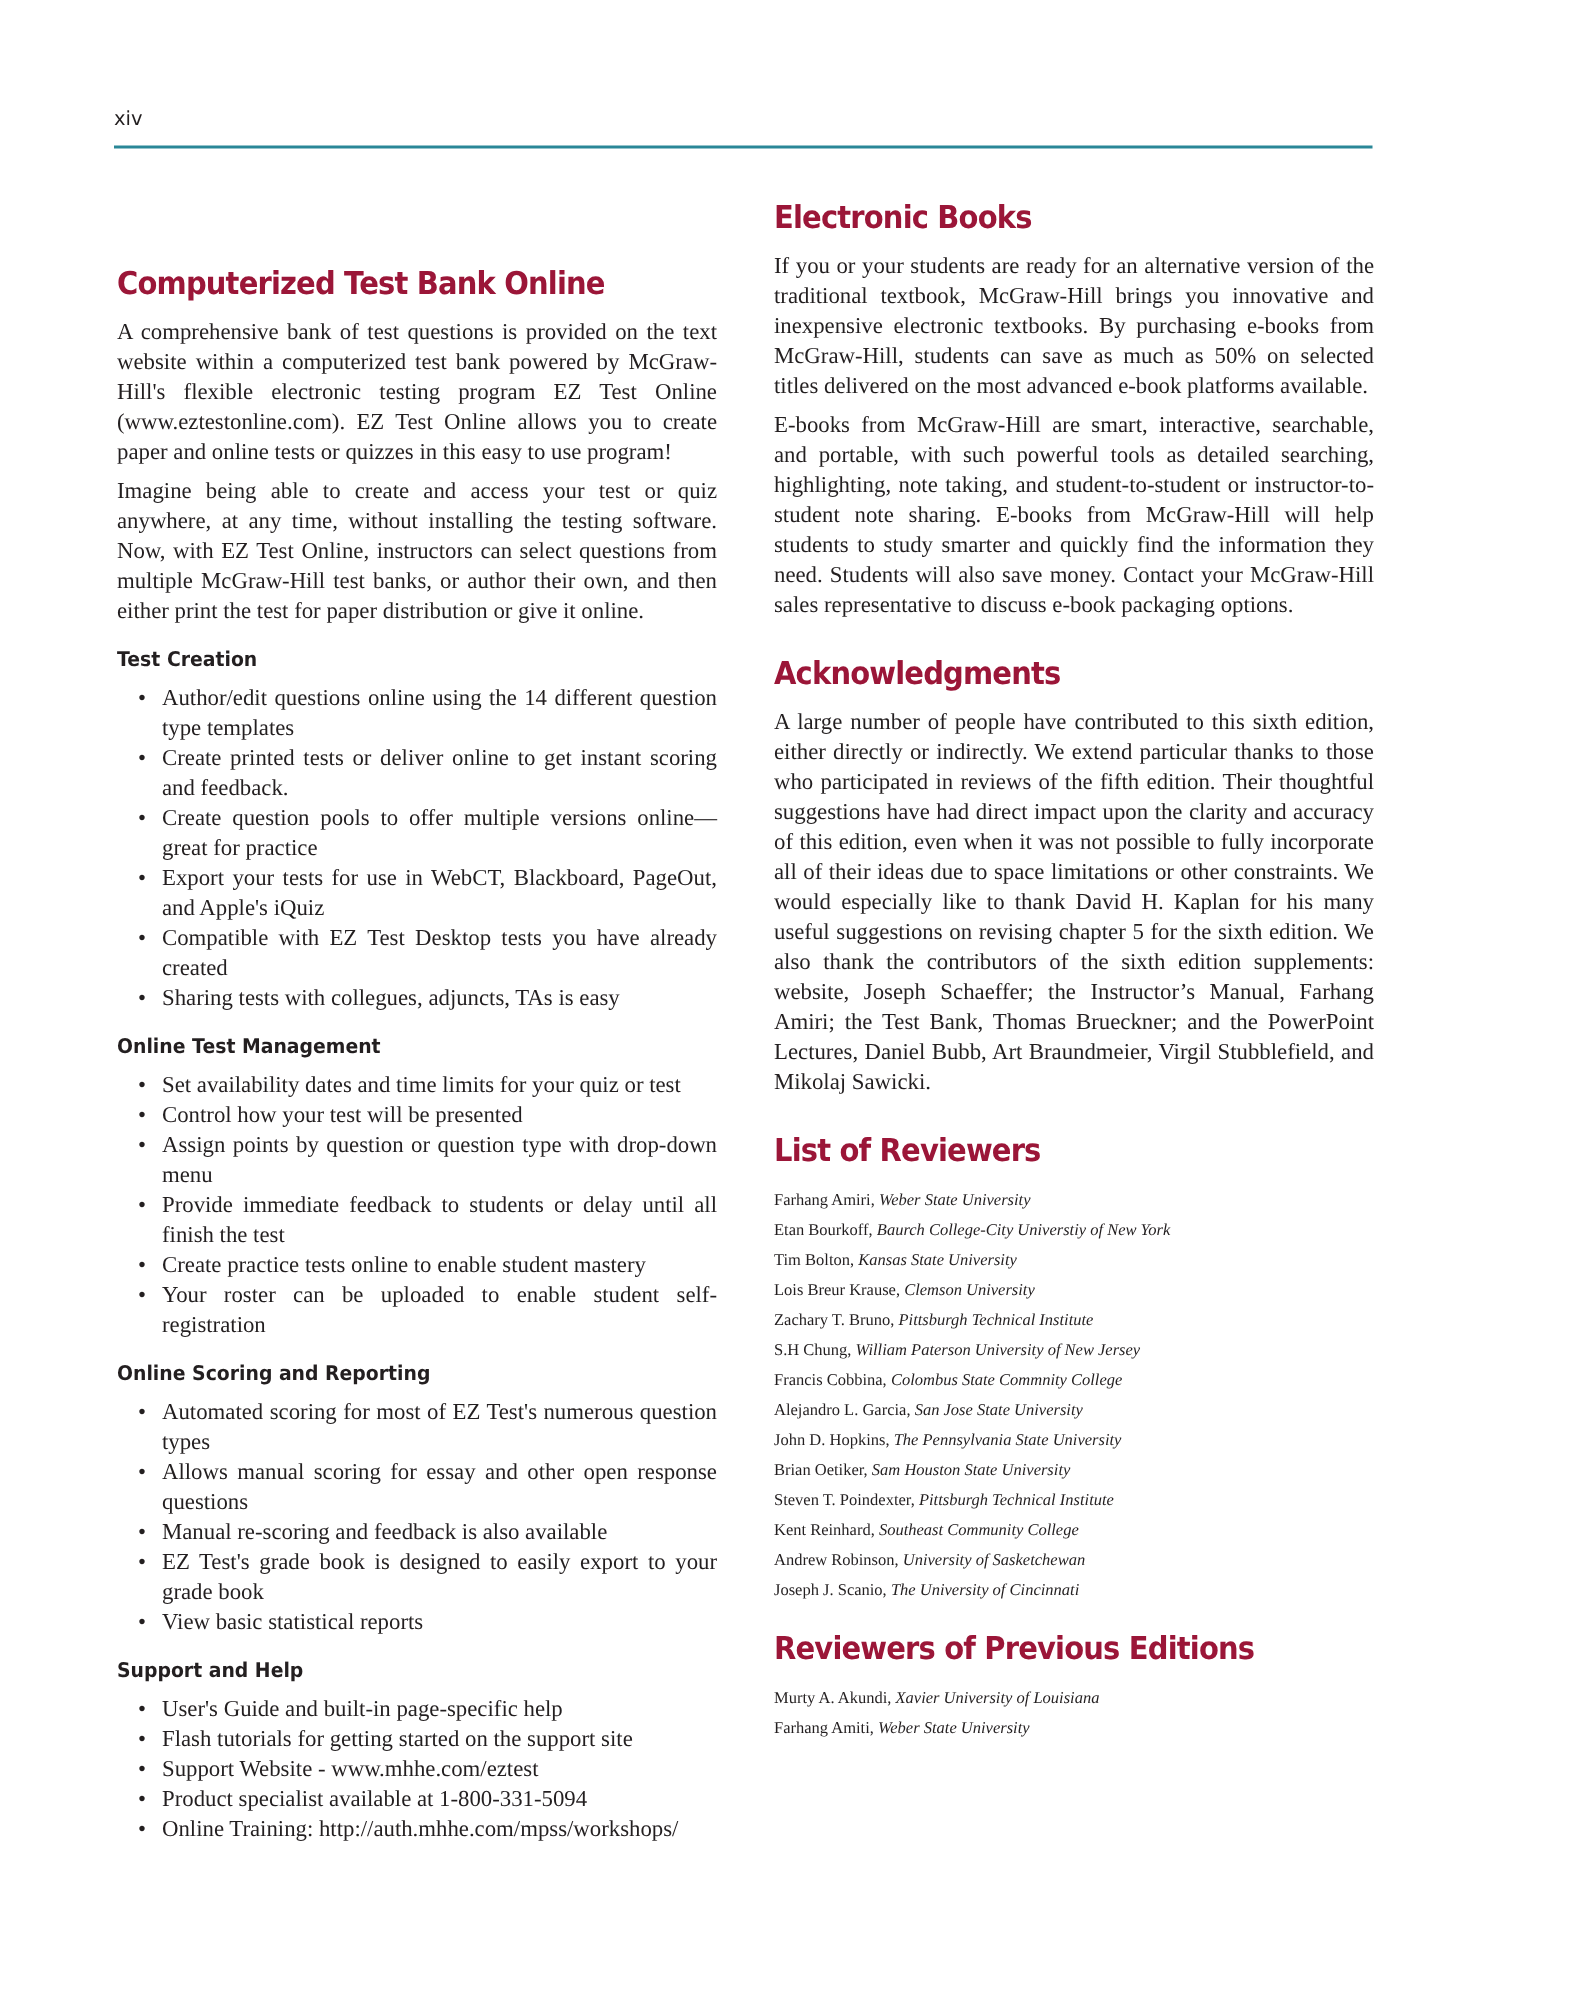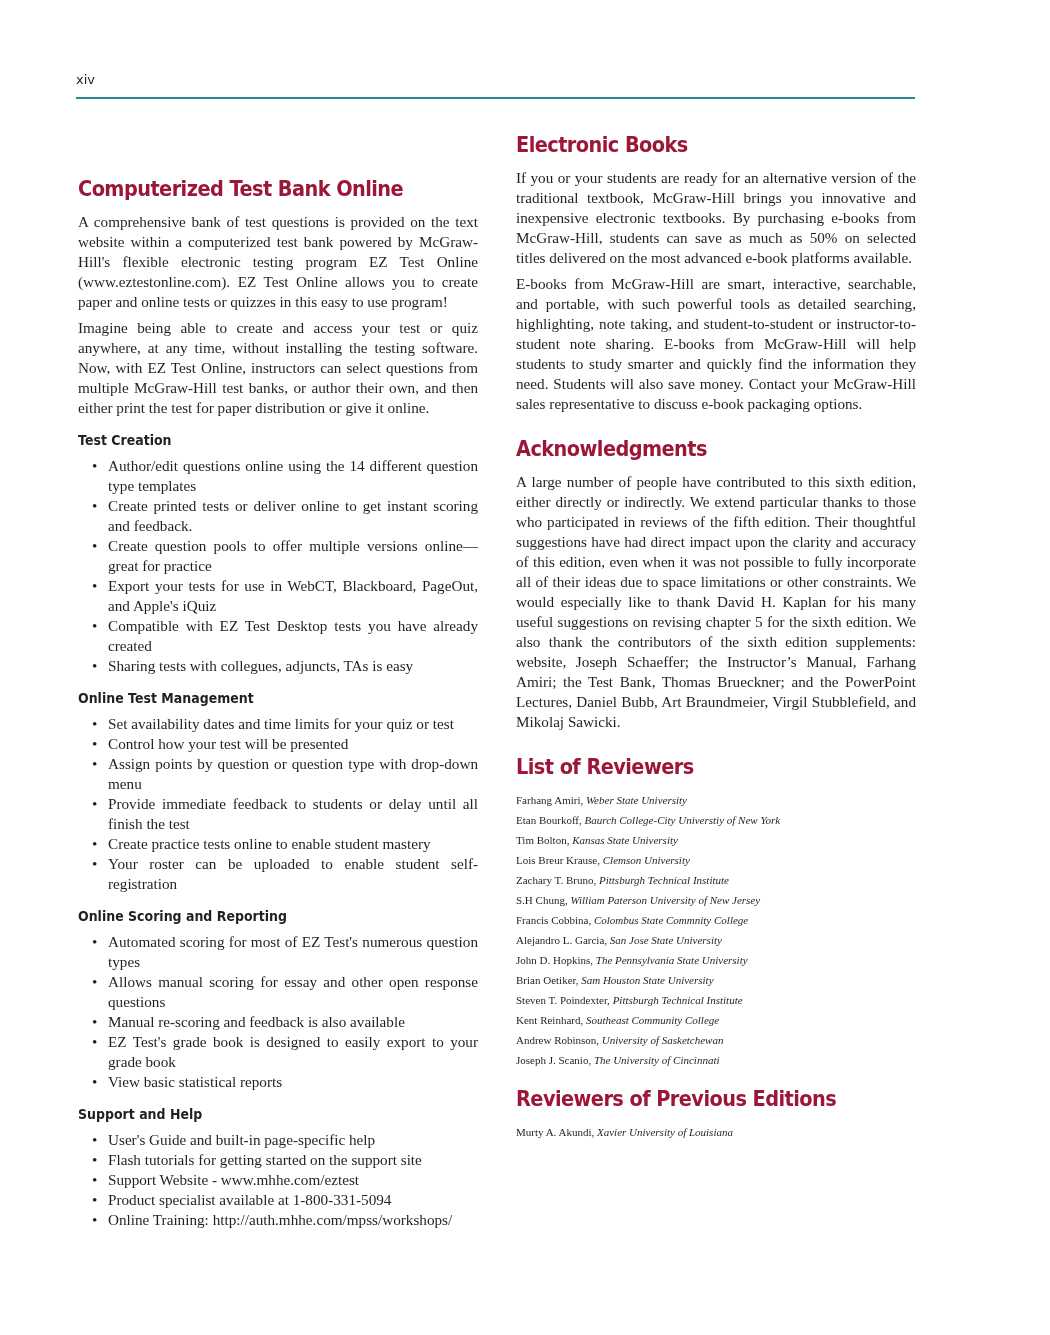--- a/index.html
+++ b/index.html
@@ -102,14 +102,15 @@
       <div class="rev"><span>Steven T. Poindexter,</span> <i>Pittsburgh Technical Institute</i></div>
       <div class="rev"><span>Kent Reinhard,</span> <i>Southeast Community College</i></div>
       <div class="rev"><span>Andrew Robinson,</span> <i>University of Sasketchewan</i></div>
       <div class="rev"><span>Joseph J. Scanio,</span> <i>The University of Cincinnati</i></div>
     </div>
 
   <div class="sec-gap"></div>
   <h1 class="h1">Reviewers of Previous Editions</h1>
   <div id="previous-list">
       <div class="rev"><span>Murty A. Akundi,</span> <i>Xavier University of Louisiana</i></div>
+      <div class="rev"><span>Farhang Amiti,</span> <i>Weber State University</i></div>
     </div>
 </div>
 
 </body></html>

